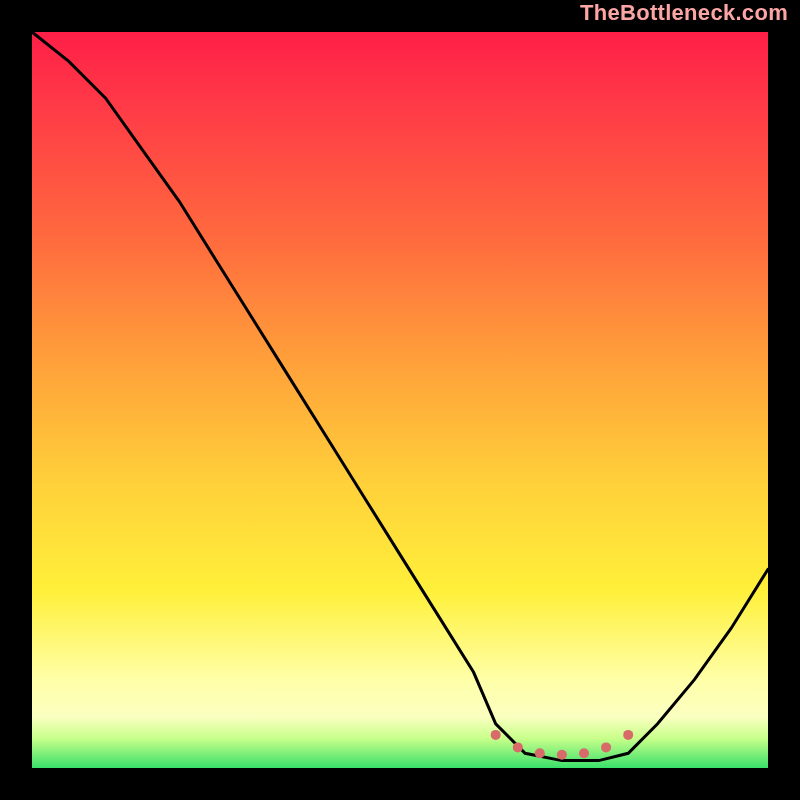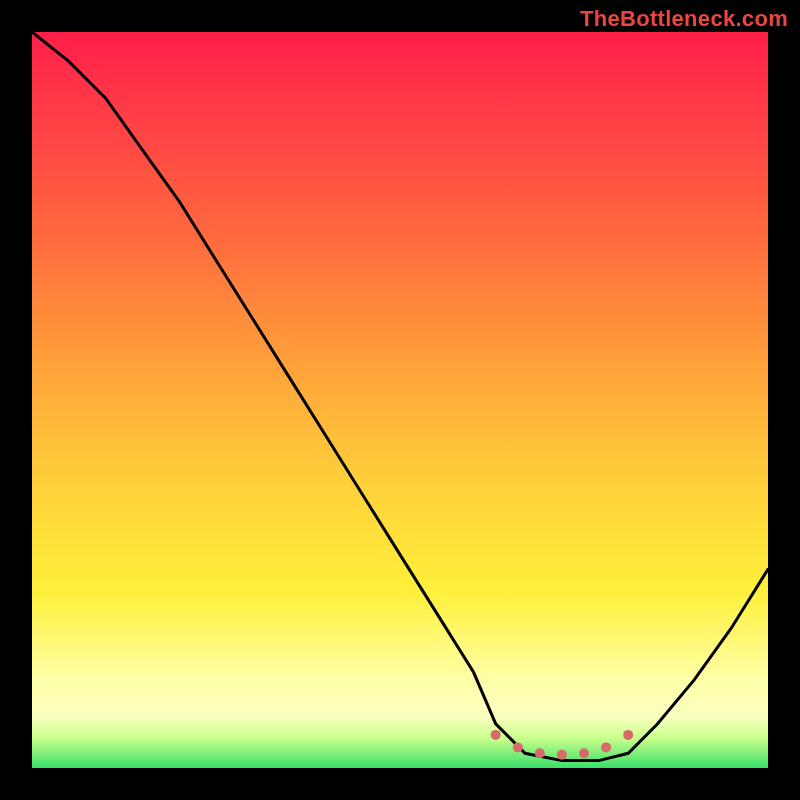--- a/index.html
+++ b/index.html
@@ -12,23 +12,23 @@
     font-family: Arial, Helvetica, sans-serif;
   }
   .frame {
     position: relative;
     width: 800px;
     height: 800px;
     background: #000;
   }
   .watermark {
     position: absolute;
-    top: 6px;
+    top: 0;
     right: 12px;
-    color: #ef4444;
+    color: #fca5a5;
     font-size: 22px;
     font-weight: 600;
     letter-spacing: 0.3px;
     z-index: 5;
   }
   .plot-area {
     position: absolute;
     left: 32px;
     top: 32px;
     width: 736px;

